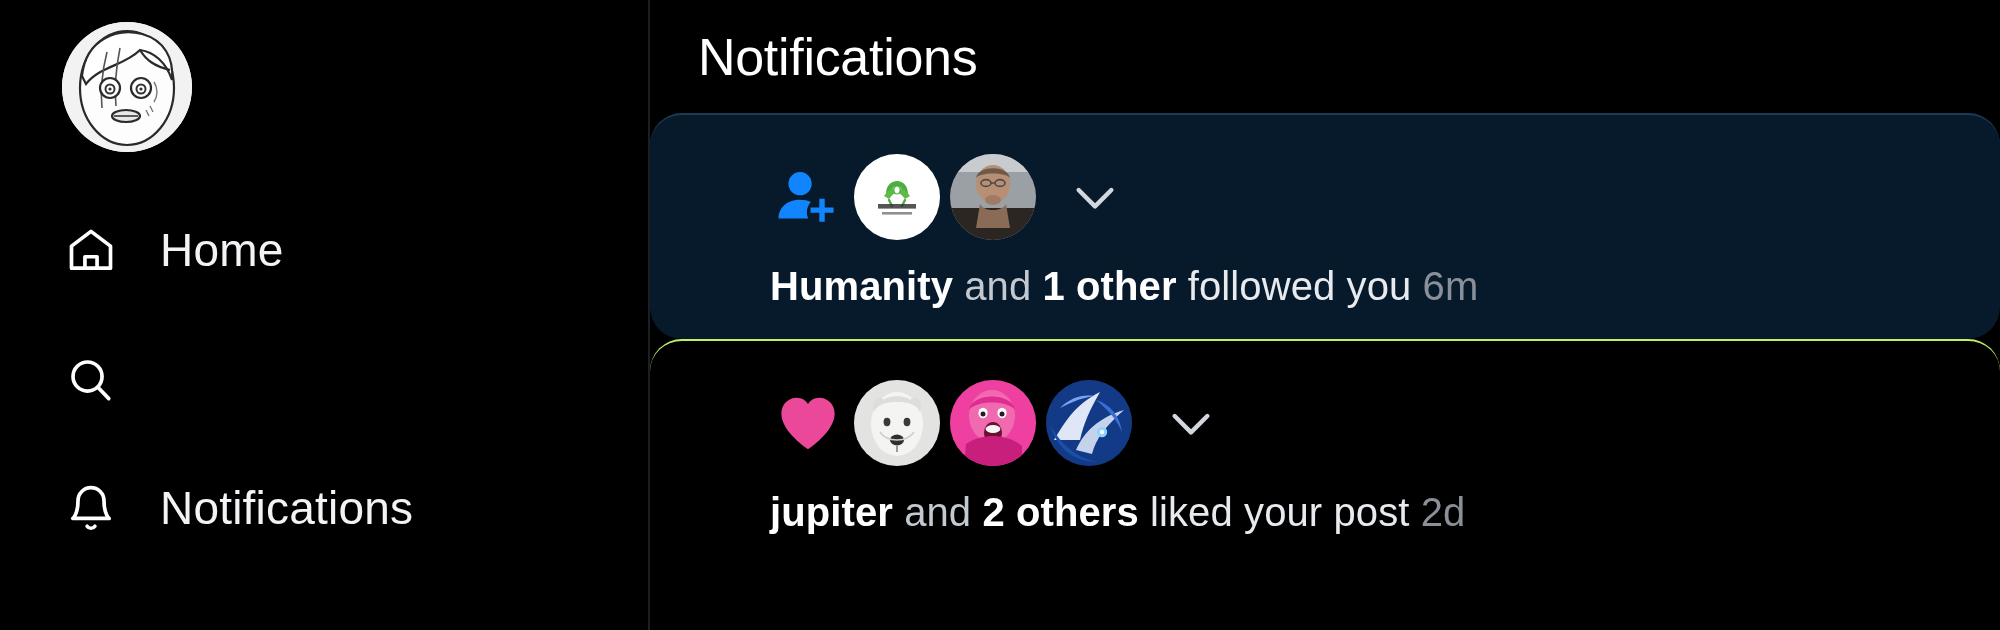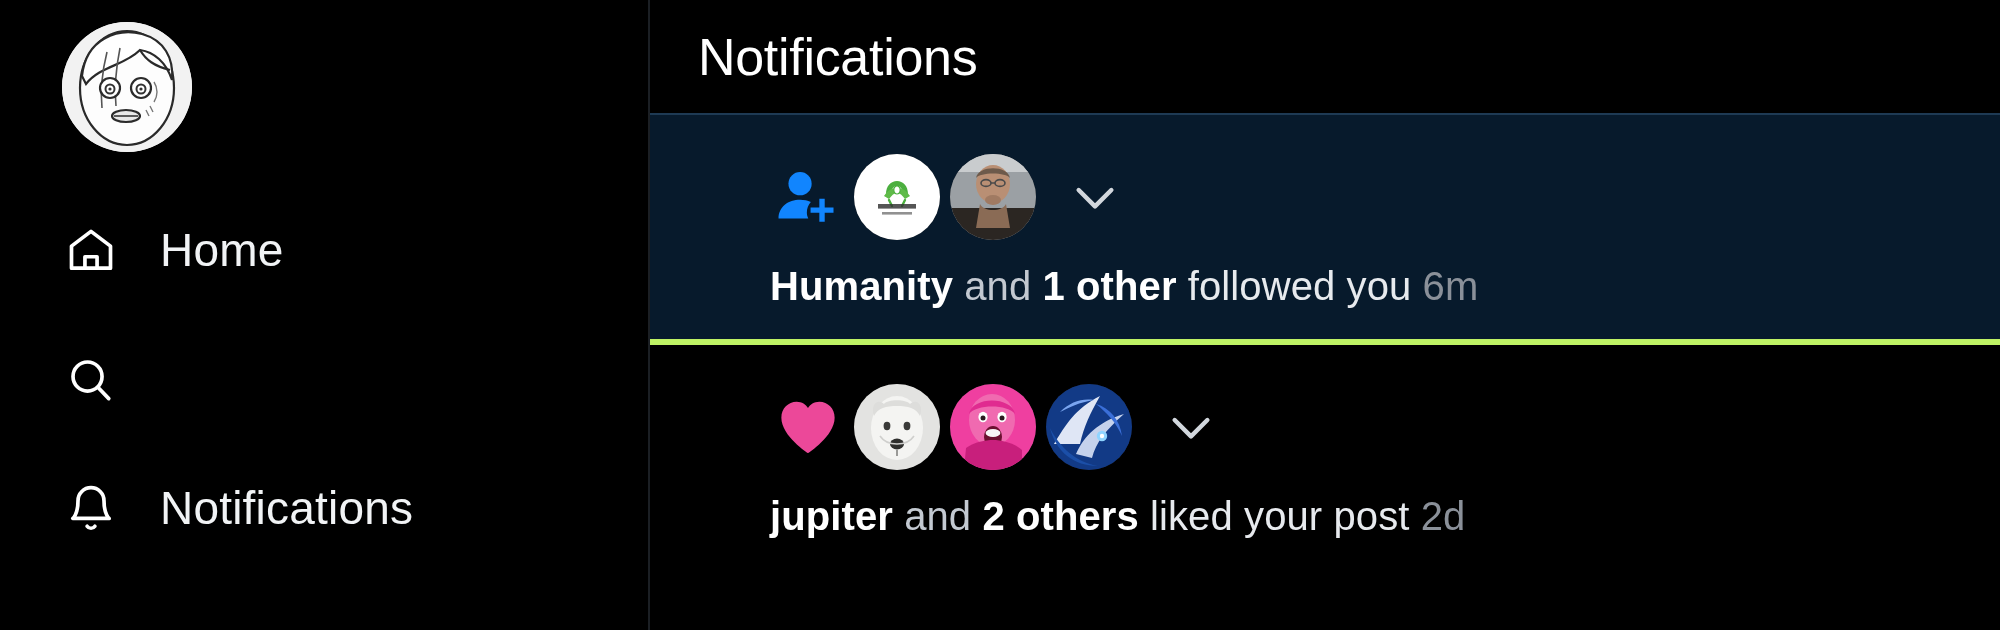--- a/index.html
+++ b/index.html
@@ -71,26 +71,27 @@
     letter-spacing: -0.3px;
     white-space: nowrap;
   }
 
   .notif-row {
     position: relative;
     display: block;
     padding: 38px 4px 30px 120px;
     border-top: 2px solid #1e3a54;
     background: #000000;
+    border-radius: 32px;
   }
   .notif-row.unread {
     background: #071a2c;
   }
   .notif-row.read {
-    border-top: 6px solid #bef264;
+    border-top: 2px solid #bef264;
     text-decoration: underline;
   }
 
   .notif-icons {
     display: flex;
     align-items: center;
     gap: 0;
     height: 88px;
   }
   .type-icon {

